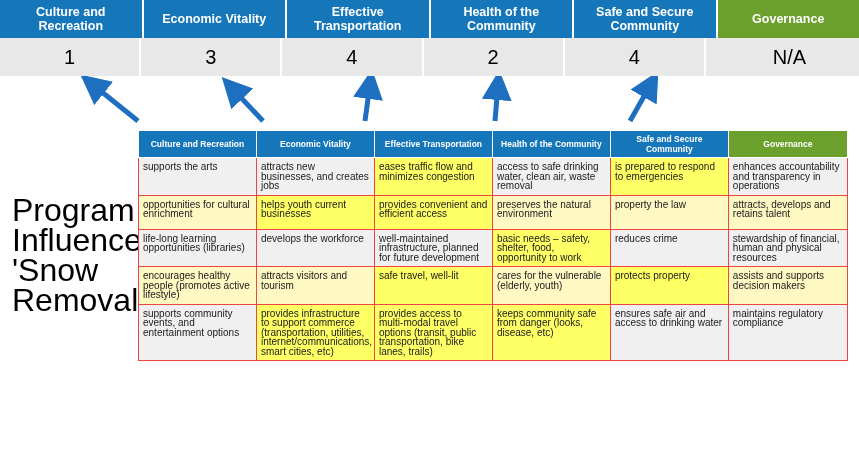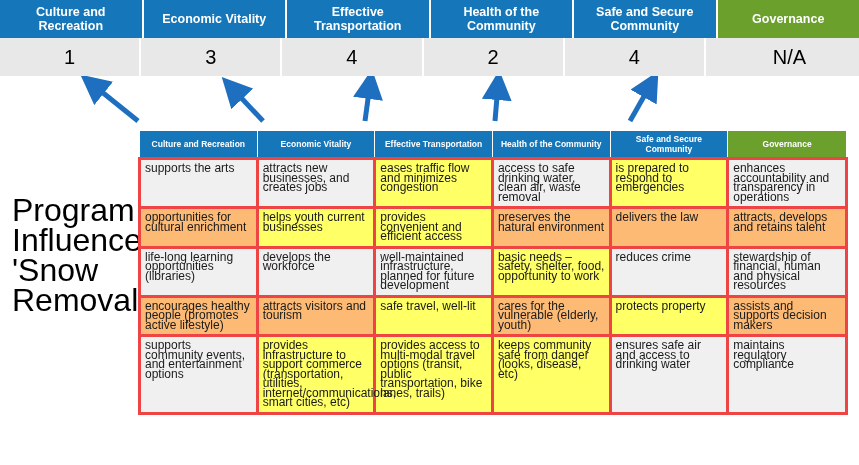--- a/index.html
+++ b/index.html
@@ -103,31 +103,31 @@
     font-weight: bold;
     line-height: 10px;
     text-align: center;
     padding: 3px 2px;
     border: 1px solid #ffffff;
     height: 22px;
   }
   .matrix th.gov { background: #6aa02b; }
 
   .matrix td {
-    font-size: 12px;
+    font-size: 10px;
     line-height: 9.5px;
     color: #1a1a1a;
     vertical-align: top;
     padding: 4px 4px;
-    border: 3px solid #ef4444;
+    border: 1px solid #ef4444;
     background: #f0f0f0;
     height: 34px;
     margin-top: 24px;
   }
-  .matrix tr.alt td { background: #fdba74; }
+  .matrix tr.alt td { background: #fef9c3; }
   .matrix td.hl { background: #ffff66 !important; }
   .matrix td.empty { background: #ffffff !important; border-color:#ffffff; }
 
   
   .bottom-white {
     position: absolute;
     left: 0; bottom: 0; width: 859px; height: 3px; background: #ffffff;
   }
 </style>
 </head>
@@ -192,21 +192,21 @@
         <td class="hl">eases traffic flow and minimizes congestion</td>
         <td>access to safe drinking water, clean air, waste removal</td>
         <td class="hl">is prepared to respond to emergencies</td>
         <td>enhances accountability and transparency in operations</td>
       </tr>
       <tr class="alt">
         <td>opportunities for cultural enrichment</td>
         <td class="hl">helps youth current businesses</td>
         <td class="hl">provides convenient and efficient access</td>
         <td>preserves the natural environment</td>
-        <td>delivers the law</td>
+        <td>property the law</td>
         <td>attracts, develops and retains talent</td>
       </tr>
       <tr>
         <td>life-long learning opportunities (libraries)</td>
         <td>develops the workforce</td>
         <td>well-maintained infrastructure, planned for future development</td>
         <td class="hl">basic needs – safety, shelter, food, opportunity to work</td>
         <td>reduces crime</td>
         <td>stewardship of financial, human and physical resources</td>
       </tr>

